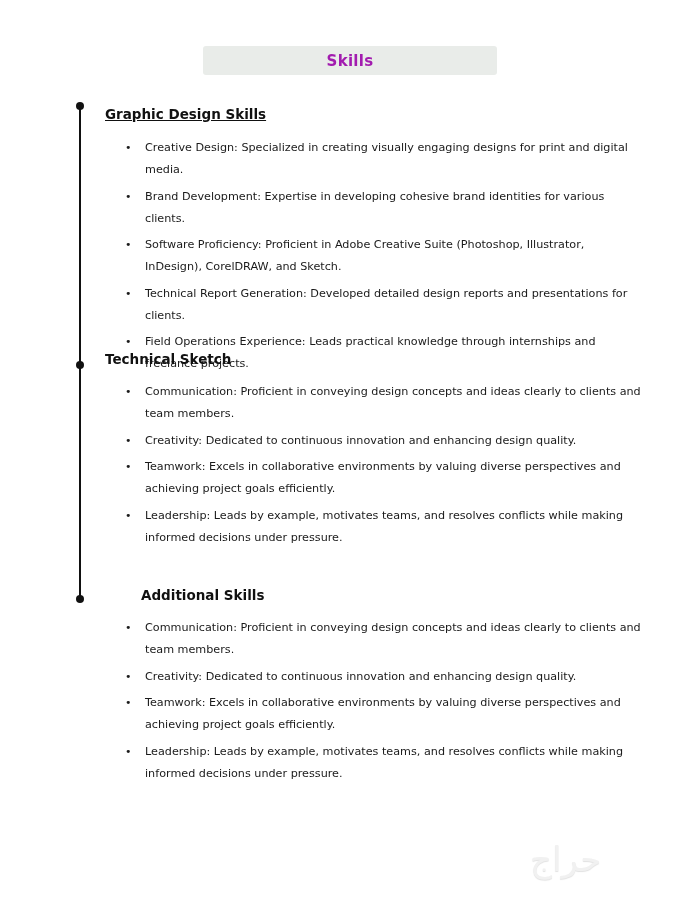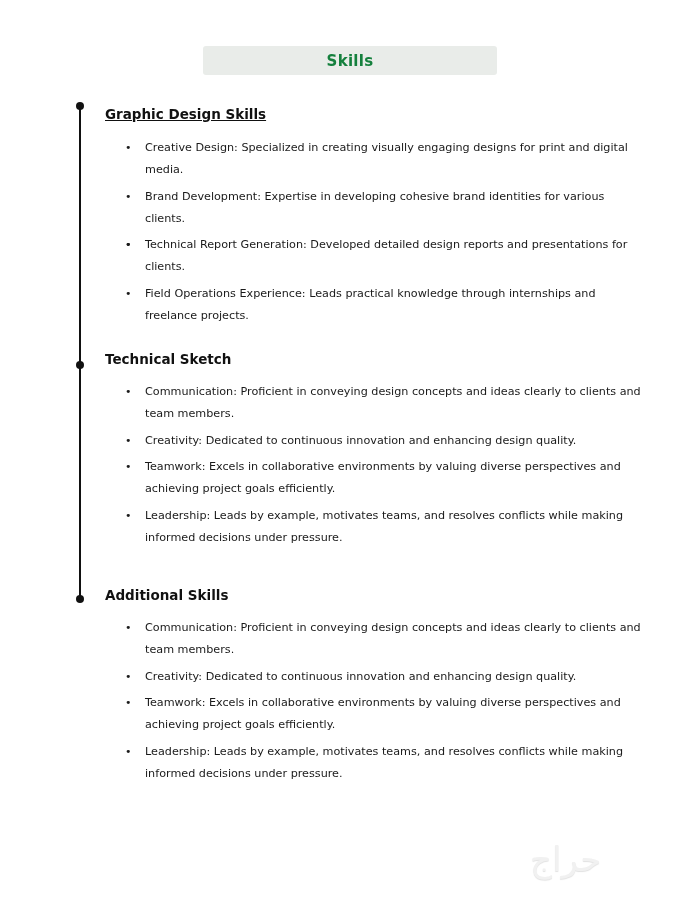--- a/index.html
+++ b/index.html
@@ -1,21 +1,21 @@
 <!DOCTYPE html>
 <html><head>
 <meta charset="utf-8">
 <style>
   html, body { margin: 0; padding: 0; background: #ffffff; }
   body { width: 700px; height: 906px; position: relative; overflow: hidden;
          font-family: "DejaVu Sans", sans-serif; color: #1a1a1a; }
   .header-box { position: absolute; left: 203px; top: 46px; width: 294px; height: 29px;
                 background: #e9ece9; border-radius: 3px; display: flex; align-items: center;
                 justify-content: center; }
-  .header-title { font-size: 15px; font-weight: bold; color: #15803d; letter-spacing: 0.3px; }
+  .header-title { font-size: 15px; font-weight: bold; color: #a21caf; letter-spacing: 0.3px; }
   .timeline-line { position: absolute; left: 79px; top: 106px; width: 2px; height: 493px; background: #111; }
   .timeline-dot { position: absolute; width: 8px; height: 8px; border-radius: 50%; background: #111; left: 76px; }
   .section-title { position: absolute; left: 105px; font-size: 13.5px; font-weight: bold; color: #111; }
   .list { position: absolute; left: 122px; width: 520px; margin: 0; padding: 0; list-style: none; }
   .list li { position: relative; padding-left: 23px; font-size: 11.2px; line-height: 22px;
              margin-bottom: 4.5px; color: #1a1a1a; }
   .bullet { position: absolute; left: 3px; top: 0; font-size: 11px; }
   .watermark { position: absolute; left: 530px; top: 839px; font-size: 34px; color: #f1f1f1;
                font-family: "DejaVu Sans", sans-serif; text-shadow: 0 1px 1px #e2e2e2; }
 </style>
@@ -28,34 +28,34 @@
 
 <div class="timeline-line"></div>
 <div class="timeline-dot" style="top:102px;"></div>
 <div class="timeline-dot" style="top:361px;"></div>
 <div class="timeline-dot" style="top:595px;"></div>
 
 <div class="section-title" style="top:106px;text-decoration:underline;">Graphic Design Skills</div>
 <ul class="list" style="top:137px;">
   <li><span class="bullet">•</span><span>Creative Design: Specialized in creating visually engaging designs for print and digital media.</span></li>
   <li><span class="bullet">•</span><span>Brand Development: Expertise in developing cohesive brand identities for various clients.</span></li>
-  <li><span class="bullet">•</span></li>
+  <li><span class="bullet">•</span><span>Software Proficiency: Proficient in Adobe Creative Suite (Photoshop, Illustrator, InDesign), CorelDRAW, and Sketch.</span></li>
   <li><span class="bullet">•</span><span>Technical Report Generation: Developed detailed design reports and presentations for clients.</span></li>
   <li><span class="bullet">•</span><span>Field Operations Experience: Leads practical knowledge through internships and freelance projects.</span></li>
 </ul>
 
 <div class="section-title" style="top:351px;">Technical Sketch</div>
 <ul class="list" style="top:381px;">
   <li><span class="bullet">•</span><span>Communication: Proficient in conveying design concepts and ideas clearly to clients and team members.</span></li>
   <li><span class="bullet">•</span><span>Creativity: Dedicated to continuous innovation and enhancing design quality.</span></li>
   <li><span class="bullet">•</span><span>Teamwork: Excels in collaborative environments by valuing diverse perspectives and achieving project goals efficiently.</span></li>
   <li><span class="bullet">•</span><span>Leadership: Leads by example, motivates teams, and resolves conflicts while making informed decisions under pressure.</span></li>
 </ul>
 
-<div class="section-title" style="top:587px;">Additional Skills</div>
+<div class="section-title" style="top:587px;margin-left:36px;">Additional Skills</div>
 <ul class="list" style="top:617px;">
   <li><span class="bullet">•</span><span>Communication: Proficient in conveying design concepts and ideas clearly to clients and team members.</span></li>
   <li><span class="bullet">•</span><span>Creativity: Dedicated to continuous innovation and enhancing design quality.</span></li>
   <li><span class="bullet">•</span><span>Teamwork: Excels in collaborative environments by valuing diverse perspectives and achieving project goals efficiently.</span></li>
   <li><span class="bullet">•</span><span>Leadership: Leads by example, motivates teams, and resolves conflicts while making informed decisions under pressure.</span></li>
 </ul>
 
 <div class="watermark">حراج</div>
 
 </body></html>

